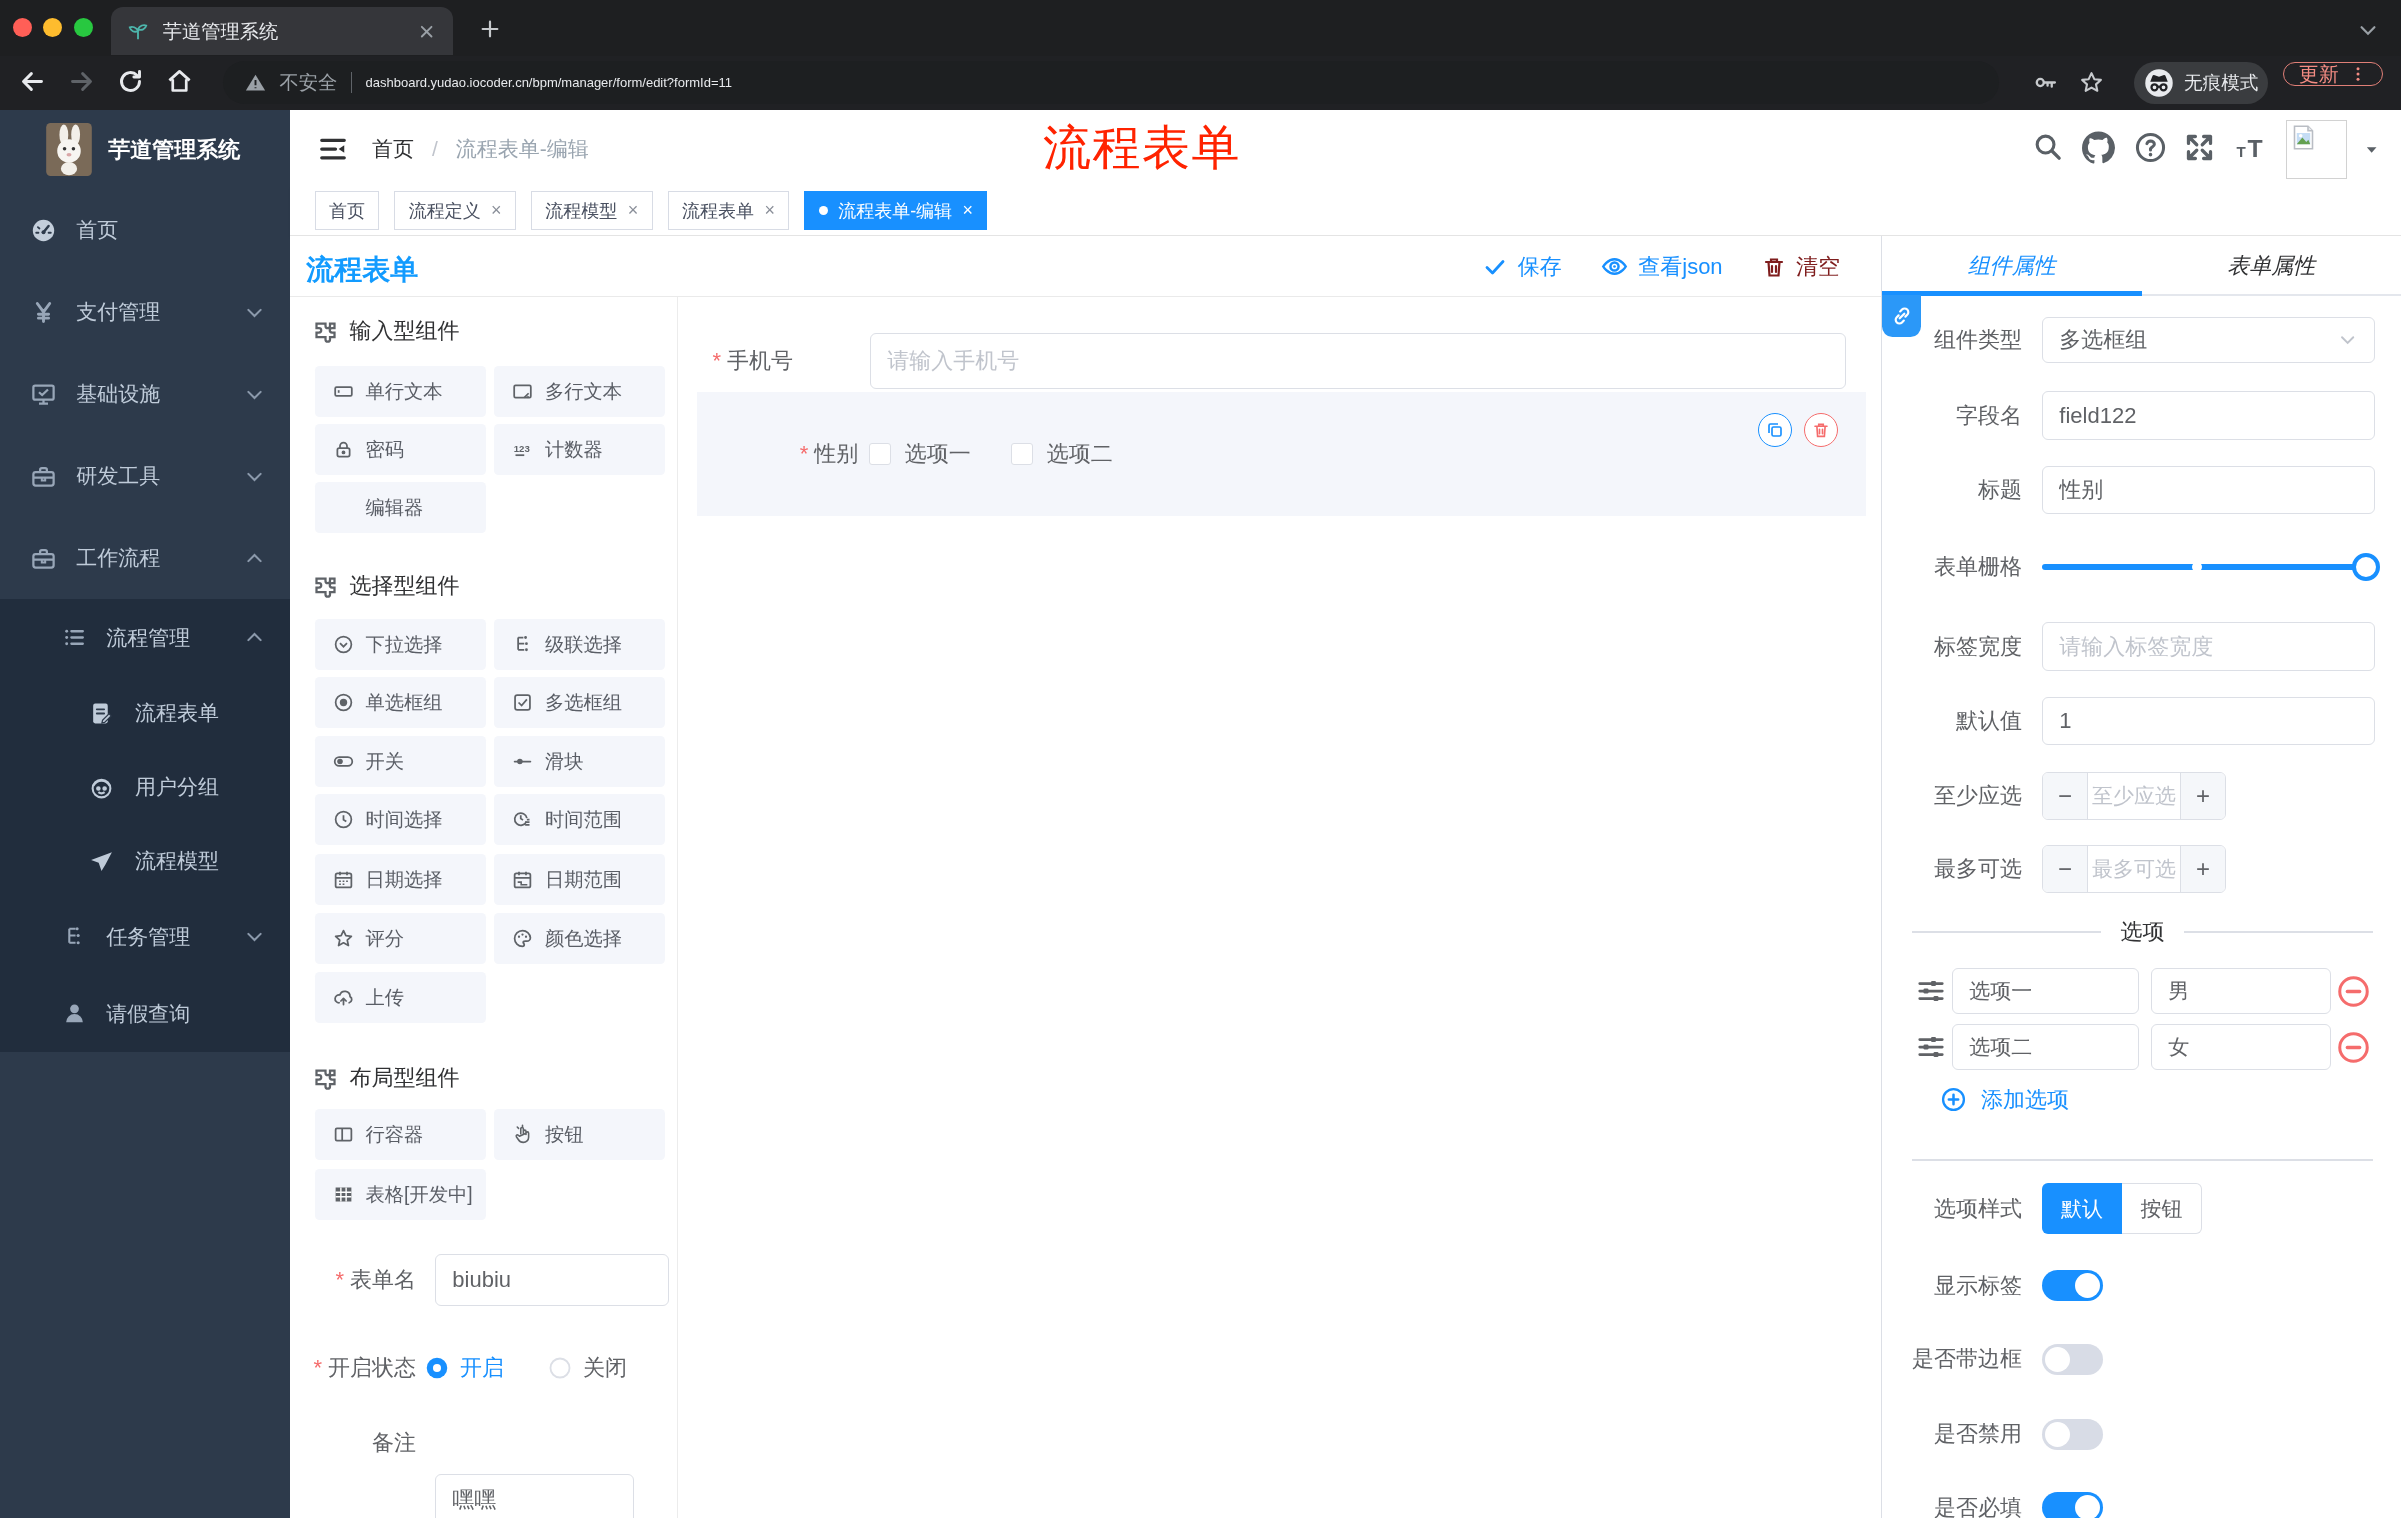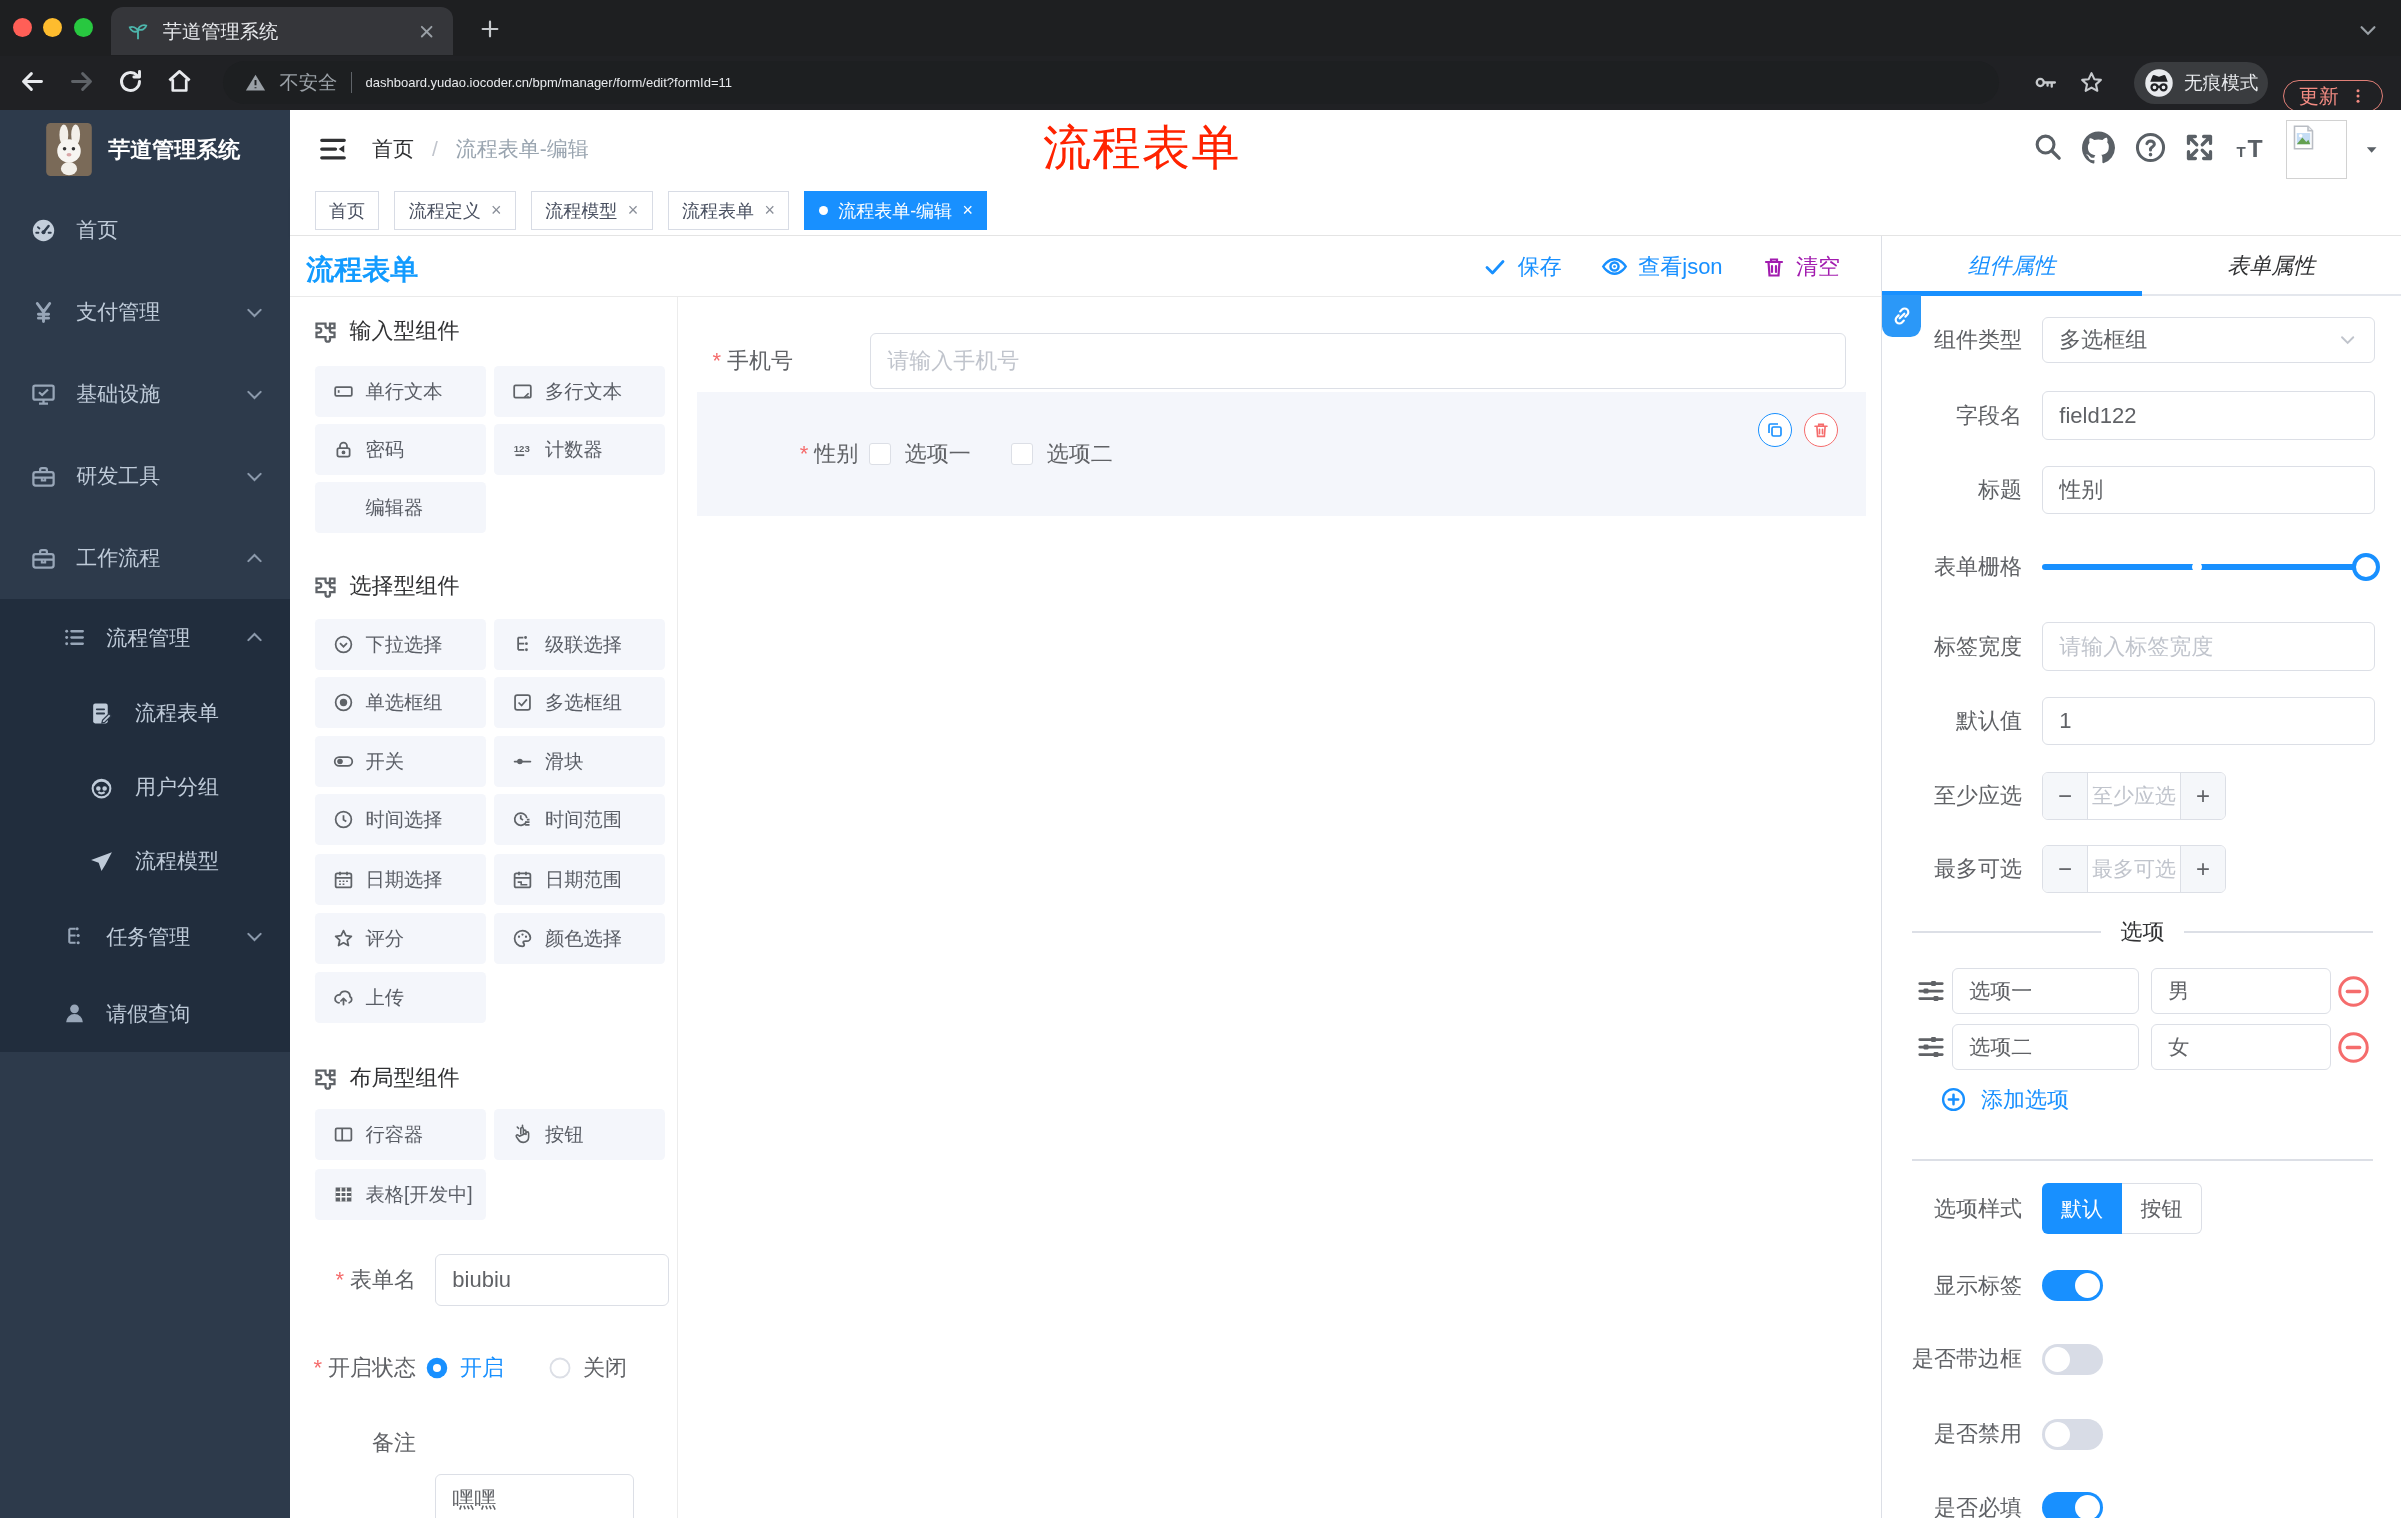--- a/index.html
+++ b/index.html
@@ -17,21 +17,21 @@
   #btab{position:absolute;left:111px;top:7.4px;width:342px;height:48px;background:#35363a;
     border-radius:12px 12px 0 0;display:flex;align-items:center;padding:0 16.3px;gap:13.4px;}
   #btab .t{color:#e8eaed;font-size:19.3px;flex:1;}
   #addressbar{position:absolute;left:223px;top:61px;width:1776px;height:43px;background:#1d1f21;
     border-radius:21.5px;display:flex;align-items:center;padding:0 22px;gap:13.4px;color:#e8eaed;}
   #addressbar .sec{color:#9aa0a6;font-size:19.3px;}
   #addressbar .sep{width:1.5px;height:21px;background:#5f6368;}
   #addressbar .url{font-size:13px;color:#e8eaed;}
   .pill{position:absolute;display:flex;align-items:center;justify-content:center;gap:10.4px;}
   #incog{left:2134px;top:62px;width:134px;height:42px;background:#3a3c3f;border-radius:21px;color:#e8eaed;font-size:18.6px;}
-  #update{left:2283px;top:80px;width:100px;height:32px;border:1.5px solid #e07f77;border-radius:20px;color:#f28b82;font-size:20px;}
+  #update{left:2283px;top:62px;width:100px;height:24px;border:1.5px solid #e07f77;border-radius:20px;color:#f28b82;font-size:20px;}
 
   
   #sidebar{left:0;top:110px;width:290px;height:1409px;background:#2d3a4b;color:#bfcbd9;}
   #logo{height:79px;display:flex;align-items:center;padding-left:46px;gap:16.3px;}
   #logo .t{color:#fff;font-size:22px;font-weight:bold;}
   .mi{height:82px;display:flex;align-items:center;padding-left:30px;gap:19.3px;font-size:21px;}
   .mi .ic,.smi .ic{color:#98a6b8;}
   .mi .chev{margin-left:auto;margin-right:25px;color:#8b99ab;}
   #subwrap{background:#212d3d;}
   .smi{height:77px;display:flex;align-items:center;padding-left:62px;gap:19.3px;font-size:21px;}
@@ -52,21 +52,21 @@
   .tag .x{color:#8a8f99;font-size:18px;}
   .tag.active{background:#1890ff;border-color:#1890ff;color:#fff;}
   .tag.active .x{color:#fff;}
   .dot{width:9px;height:9px;border-radius:50%;background:#fff;}
 
   
   #ctoolbar{left:290px;top:236px;width:1592px;height:61px;background:#fff;border-bottom:1.5px solid #eaeaea;}
   #ptitle{position:absolute;left:16.3px;top:15px;font-size:28px;font-weight:bold;color:#129bff;}
   #actions{position:absolute;right:42px;top:0;height:61px;display:flex;align-items:center;gap:39px;font-size:22px;}
   .act{display:flex;align-items:center;gap:10.4px;color:#1890ff;}
-  .act.red{color:#a21caf;}
+  .act.red{color:#7f1d1d;}
 
   
   #palette{left:290px;top:297px;width:388px;height:1222px;background:#fff;border-right:1.5px solid #ececec;}
   .psec{position:absolute;left:22px;display:flex;align-items:flex-end;gap:10.4px;font-size:22px;color:#303133;}
   .pitem{position:absolute;width:171px;height:51px;border-radius:4.5px;background:#f4f6fb;display:flex;
     align-items:center;padding-left:18px;gap:12px;font-size:19.3px;color:#5a5e66;}
   .pitem .ic{color:#5f6368;flex:none;}
   .req{color:#f56c6c;margin-right:6px;}
   .flabel{position:absolute;display:flex;align-items:center;justify-content:flex-end;font-size:22px;color:#606266;}
   .einput{border:1.5px solid #dcdfe6;border-radius:6px;font-size:22px;color:#606266;padding:0 16.3px;background:#fff;width:100%;height:100%;}

